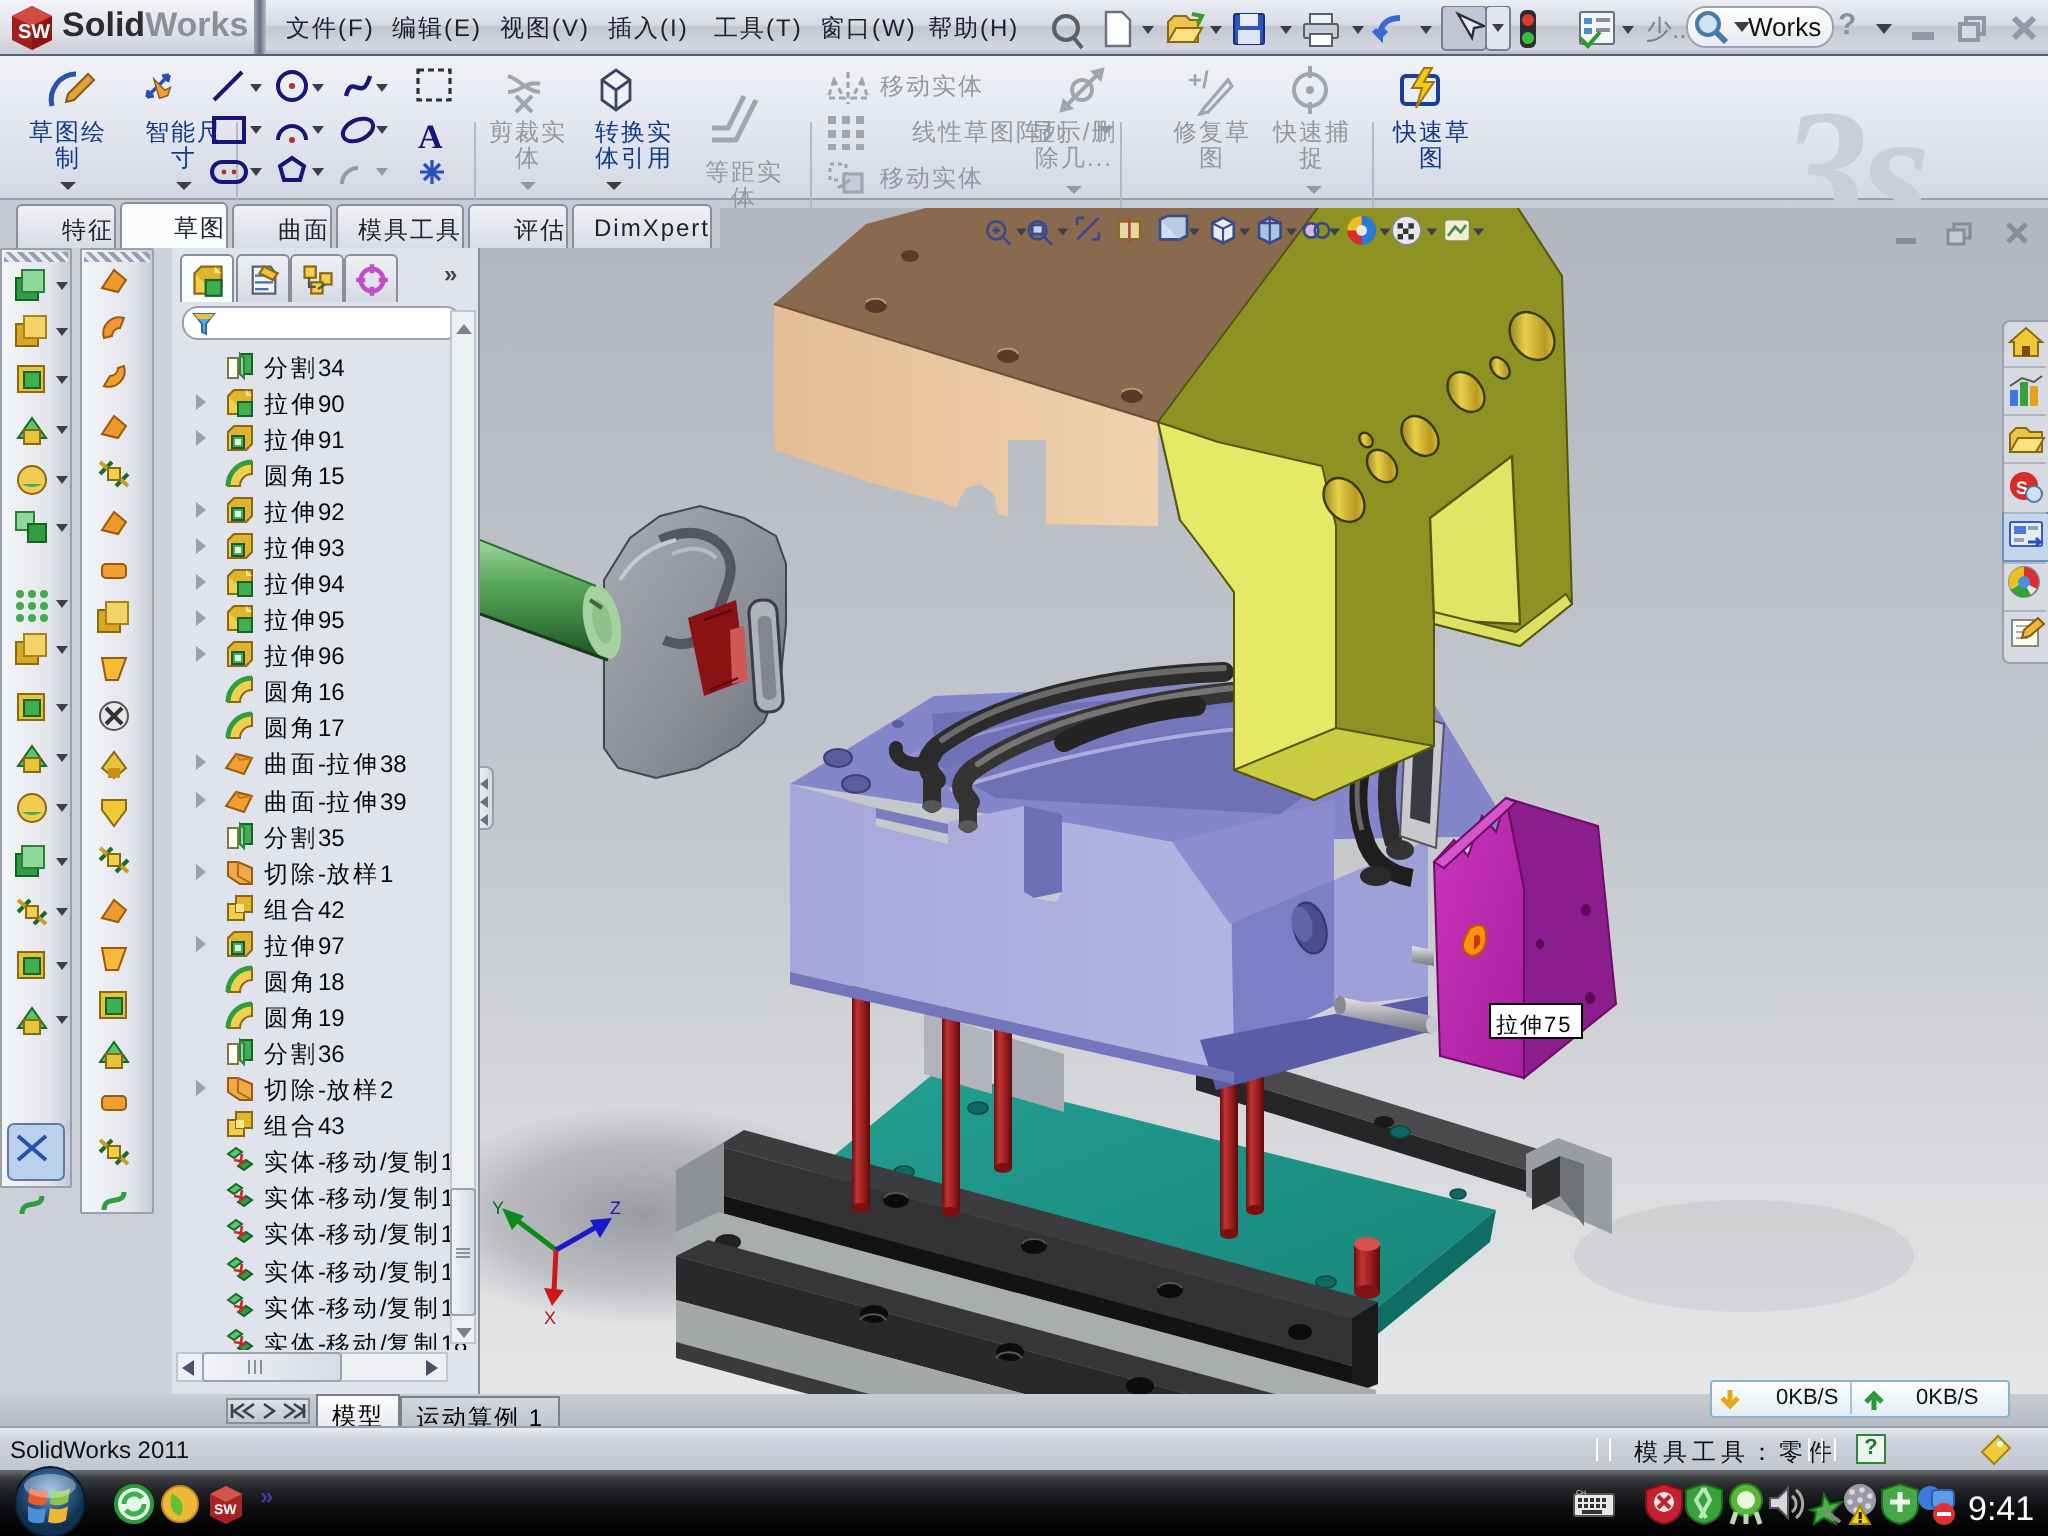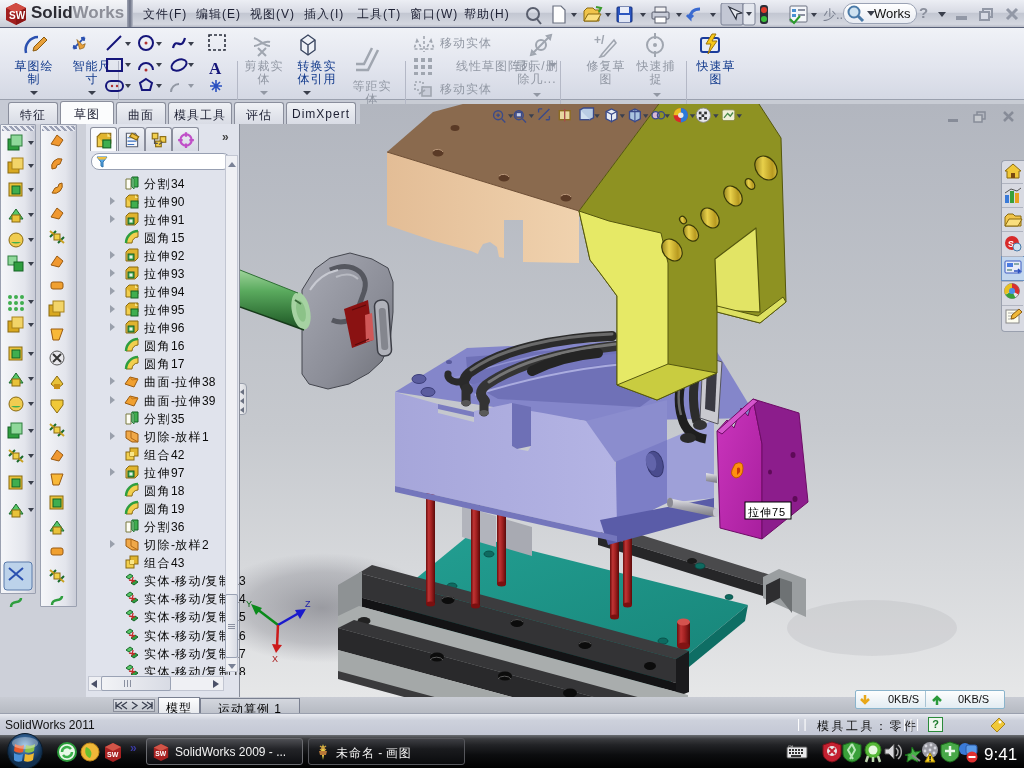--- a/index.html
+++ b/index.html
@@ -10,21 +10,21 @@
 #logo{left:0;top:0;width:127px;height:27px;background:linear-gradient(180deg,#f4f5f8 0%,#dfe2e9 60%,#c9ccd6 100%)}
 #logosep{left:127px;top:0;width:6px;height:27px;background:linear-gradient(90deg,#9ea3b2,#6a7084,#b9bdc9)}
 .menuitem{top:6px;height:16px;font-size:12px;color:#1d2033;letter-spacing:1px;white-space:nowrap}
 
 #toolbar2{left:0;top:28px;width:1024px;height:72px;background:linear-gradient(180deg,#f0f2f7 0%,#e2e5ee 55%,#d4d8e4 100%);border-bottom:1px solid #9aa0ae}
 .tlabel{font-size:12px;color:#123a8c;text-align:center;line-height:13px;letter-spacing:1px}
 .tlabel.dis{color:#9298a4}
 .vsep{top:32px;width:1px;height:62px;background:#b4b8c6;top:33px}
 
 #tabrow{left:0;top:100px;width:360px;height:24px;background:#c6cad4;z-index:5}
-.ctab{top:2px;height:22px;border:1px solid #8a8e9c;border-bottom:none;border-radius:3px 3px 0 0;background:linear-gradient(180deg,#eff1f5,#d9dce5);font-size:12px;color:#1d2033;text-align:center;padding-top:4px;letter-spacing:1px}
+.ctab{top:2px;height:22px;border:1px solid #8a8e9c;border-bottom:none;border-radius:3px 3px 0 0;background:linear-gradient(180deg,#eff1f5,#d9dce5);font-size:12px;color:#1d2033;text-align:right;padding-top:4px;letter-spacing:1px}
 .ctab.act{background:#fbfcfd;top:1px;height:23px;z-index:2}
 
 #dock{left:0;top:124px;width:86px;height:573px;background:#cdd0d9}
 .palette{background:linear-gradient(90deg,#f5f6f9 0%,#e3e5ec 70%,#c9ccd7 100%);border:1px solid #9aa0b0;border-radius:1px}
 
 #treepanel{left:86px;top:124px;width:154px;height:573px;background:#e0e3ec;border-right:1px solid #888d99}
 .ttab{top:3px;height:24px;width:27px;border:1px solid #8a8e9c;border-bottom:none;border-radius:3px 3px 0 0;background:linear-gradient(180deg,#eef0f5,#d6dae4)}
 .ttab.act{background:#fafbfd}
 #filterbox{left:5px;top:29px;width:140px;height:17px;background:#fff;border:1px solid #98a0b2;border-radius:8px}
 .trow{left:2px;height:18px;font-size:12px;color:#0a0a0a;white-space:nowrap}
@@ -165,20 +165,21 @@
       </svg>
     <svg class="abs" style="left:954px;top:4px" width="70" height="20" viewBox="0 0 70 20">
       <rect x="2" y="12" width="11" height="4" fill="#9298a6"></rect>
       <rect x="29" y="5" width="9" height="8" fill="none" stroke="#9298a6" stroke-width="2"></rect>
       <rect x="26" y="8" width="9" height="8" fill="#d8dbe4" stroke="#9298a6" stroke-width="2"></rect>
       <path d="M53 5 l10 10 M63 5 l-10 10" stroke="#9298a6" stroke-width="3"></path>
     </svg>
   </div>
   <div class="abs" id="toolbar2">
 
+    <div class="abs" style="left:890px;top:8px;font-size:88px;font-style:italic;font-weight:bold;color:#c9cfd9;font-family:'Liberation Serif',serif;letter-spacing:-3px">3s</div>
 
     <svg class="abs" style="left:22px;top:5px" width="26" height="26" viewBox="0 0 26 26">
       <path d="M4 20 C2 12 8 4 16 4" fill="none" stroke="#2a50b0" stroke-width="2.5"></path>
       <path d="M12 14 L22 4 l3 3 L15 17 l-4 1 z" fill="#e8a03a" stroke="#8a5a10"></path>
     </svg>
     <div class="abs tlabel" style="left:6px;top:32px;width:56px">草图绘<br>制</div>
     <svg class="abs" style="left:29px;top:62px" width="10" height="6">
         <path d="M1 1 l4 4 4-4 z" fill="#3a3f4c"></path>
       </svg>
 
@@ -874,21 +875,21 @@
         </svg></div>
     <div class="abs ttab" style="left:86px"><svg style="margin:3px 0 0 4px" width="18" height="18" viewBox="0 0 16 16">
           <circle cx="8" cy="8" r="5" fill="none" stroke="#c050c8" stroke-width="2"></circle>
           <path d="M8 1 v4 M8 11 v4 M1 8 h4 M11 8 h4" stroke="#c050c8" stroke-width="2"></path>
         </svg></div>
     <div class="abs" style="left:136px;top:6px;font-size:12px;color:#444;font-weight:bold">»</div>
     <div class="abs" id="filterbox"><svg style="margin:2px 0 0 4px" width="12" height="12" viewBox="0 0 12 12">
           <path d="M1 1 h10 l-4 5 v5 l-2 -1 v-4 z" fill="#58a8e8" stroke="#2a70a8"></path>
           <path d="M1 1 h10 l-2 2.5 h-6 z" fill="#f0c040"></path>
         </svg></div>
-    <div class="abs" style="left:16px;top:0px;width:164px;height:551px;overflow:hidden" id="treerows">
+    <div class="abs" style="left:4px;top:0px;width:164px;height:551px;overflow:hidden" id="treerows">
 <div class="abs trow" style="top:49.5px">
           <svg class="ticon" viewBox="0 0 16 16">
             <use href="#t-split"></use>
           </svg>
           <div class="ttxt"><span class="txt">分割</span>34</div>
         </div>
 <div class="abs trow" style="top:67.6px">
           <div class="exp"></div>
           <svg class="ticon" viewBox="0 0 16 16">
             <use href="#t-ext1"></use>
@@ -1084,21 +1085,21 @@
         <path d="M1 1 L1 9 L7 5 z" fill="#4a5068"></path>
       </svg>
   </div>
   <div class="abs" id="modeltabs">
     <div class="abs" style="left:113px;top:2px;width:42px;height:13px;background:linear-gradient(180deg,#dfe2e8,#c2c6ce);border:1px solid #8a8e9a"></div>
     <svg class="abs" style="left:115px;top:4px" width="40" height="9" viewBox="0 0 40 9">
       <path d="M1 1 v7 M7 1 L2 4.5 L7 8 M12 1 L7 4.5 L12 8" fill="none" stroke="#3a4050" stroke-width="1.3"></path>
       <path d="M17 1 L22 4.5 L17 8 M27 1 L32 4.5 L27 8 M37 1 v7 M32 1 l5 3.5 -5 3.5" fill="none" stroke="#3a4050" stroke-width="1.3"></path>
     </svg>
     <div class="abs" style="left:158px;top:0px;width:42px;height:16px;background:linear-gradient(180deg,#fdfdfe,#e8eaee);border:1px solid #7a8090;border-bottom:none;font-size:12px;text-align:center;padding-top:2px;letter-spacing:1px">模型</div>
-    <div class="abs" style="left:200px;top:1px;width:100px;height:15px;background:linear-gradient(180deg,#d4d7de,#bfc3cc);border:1px solid #7a8090;border-bottom:none;font-size:12px;text-align:center;padding-top:2px;letter-spacing:1px">运动算例 1</div>
+    <div class="abs" style="left:200px;top:1px;width:80px;height:15px;background:linear-gradient(180deg,#d4d7de,#bfc3cc);border:1px solid #7a8090;border-bottom:none;font-size:12px;text-align:center;padding-top:2px;letter-spacing:1px">运动算例 1</div>
 
     <div class="abs" style="left:855px;top:-7px;width:150px;height:19px;background:linear-gradient(180deg,#fdfefe,#e2ecf2);border:1px solid #8ab4cc;border-radius:2px"></div>
     <svg class="abs" style="left:860px;top:-3px" width="18" height="12">
         <path d="M5 1 v6 M1 5 l4 4 4-4" stroke="#e8a818" stroke-width="2.5" fill="none"></path>
       </svg>
     <div class="abs" style="left:888px;top:-4px;font-size:11px;color:#111">0KB/S</div>
     <div class="abs" style="left:925px;top:-6px;width:1px;height:16px;background:#a8c4d4"></div>
     <svg class="abs" style="left:932px;top:-3px" width="18" height="12">
         <path d="M5 11 v-6 M1 7 l4 -4 4 4" stroke="#2a9a3a" stroke-width="2.5" fill="none"></path>
       </svg>
@@ -1141,36 +1142,20 @@
       <circle cx="33" cy="10" r="9" fill="#f0b838" stroke="#c08818"></circle>
       <path d="M29 5 c5 2 7 6 4 11 c-4 -1 -6 -6 -4 -11 z" fill="#68c030"></path>
       <g transform="translate(47,0)">
           <polygon points="9,1 17,5 17,16 9,20 1,16 1,5" fill="#a82222"></polygon>
           <polygon points="9,1 17,5 9,9 1,5" fill="#d15548"></polygon>
           <text x="3" y="15" font-size="7" font-weight="bold" fill="#fff">SW</text>
         </g>
     </svg>
     <div class="abs" style="left:130px;top:6px;color:#3a3aa0;font-weight:bold;font-size:12px">»</div>
 
-    <div class="abs" style="left:146px;top:3px;width:157px;height:27px;background:linear-gradient(180deg,#4e4f54,#232428 40%,#0e0f12);border:1px solid #6a6b70;border-radius:3px">
-      <svg style="position:absolute;left:5px;top:4px" width="18" height="18" viewBox="0 0 20 20">
-          <polygon points="10,1 18,5 18,16 10,20 2,16 2,5" fill="#a82222"></polygon>
-          <polygon points="10,1 18,5 10,9 2,5" fill="#d15548"></polygon>
-          <text x="3.5" y="14" font-size="7.5" font-weight="bold" fill="#fff">SW</text>
-        </svg>
-      <div style="position:absolute;left:28px;top:6px;color:#f2f2f2;font-size:12px;white-space:nowrap">SolidWorks 2009 - ...</div>
-    </div>
-    <div class="abs" style="left:308px;top:3px;width:157px;height:27px;background:linear-gradient(180deg,#3e3f44,#1a1b1e 40%,#0a0b0d);border:1px solid #55565b;border-radius:3px">
-      <svg style="position:absolute;left:6px;top:4px" width="16" height="18" viewBox="0 0 16 18">
-          <path d="M8 1 l2 6 -2 10 -2 -10 z" fill="#e8d048"></path>
-          <path d="M4 8 h8 l-1 4 h-6 z" fill="#b87838"></path>
-          <path d="M5 3 l6 4 M11 3 l-6 4" stroke="#d0a040" stroke-width="1.5"></path>
-        </svg>
-      <div style="position:absolute;left:27px;top:6px;color:#f2f2f2;font-size:12px;white-space:nowrap"><span class="tofu">未命名</span> - <span class="tofu">画图</span></div>
-    </div>
 
     <svg class="abs" style="left:786px;top:9px" width="22" height="16" viewBox="0 0 22 16">
       <rect x="1" y="3" width="20" height="11" rx="1" fill="#e8e8ea" stroke="#555"></rect>
       <g fill="#333">
           <rect x="3" y="5" width="2" height="2"></rect>
           <rect x="6" y="5" width="2" height="2"></rect>
           <rect x="9" y="5" width="2" height="2"></rect>
           <rect x="12" y="5" width="2" height="2"></rect>
           <rect x="15" y="5" width="2" height="2"></rect>
           <rect x="3" y="8" width="2" height="2"></rect>

